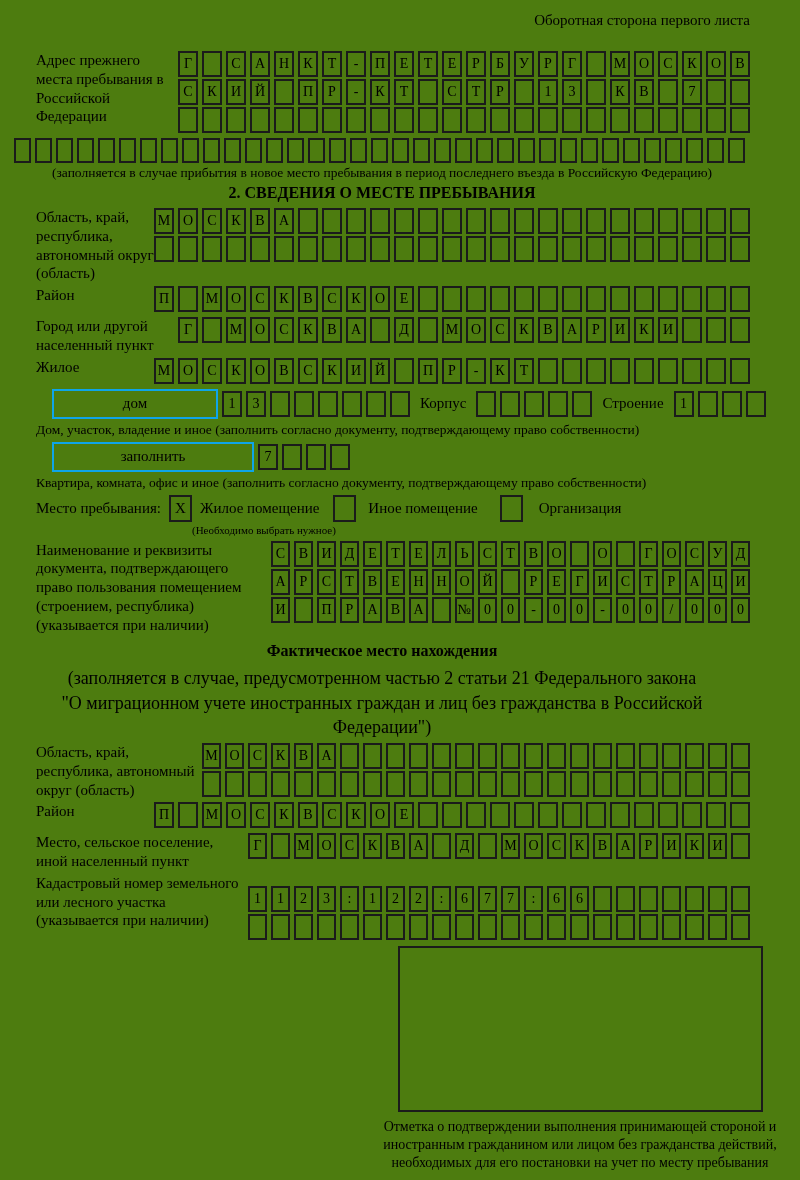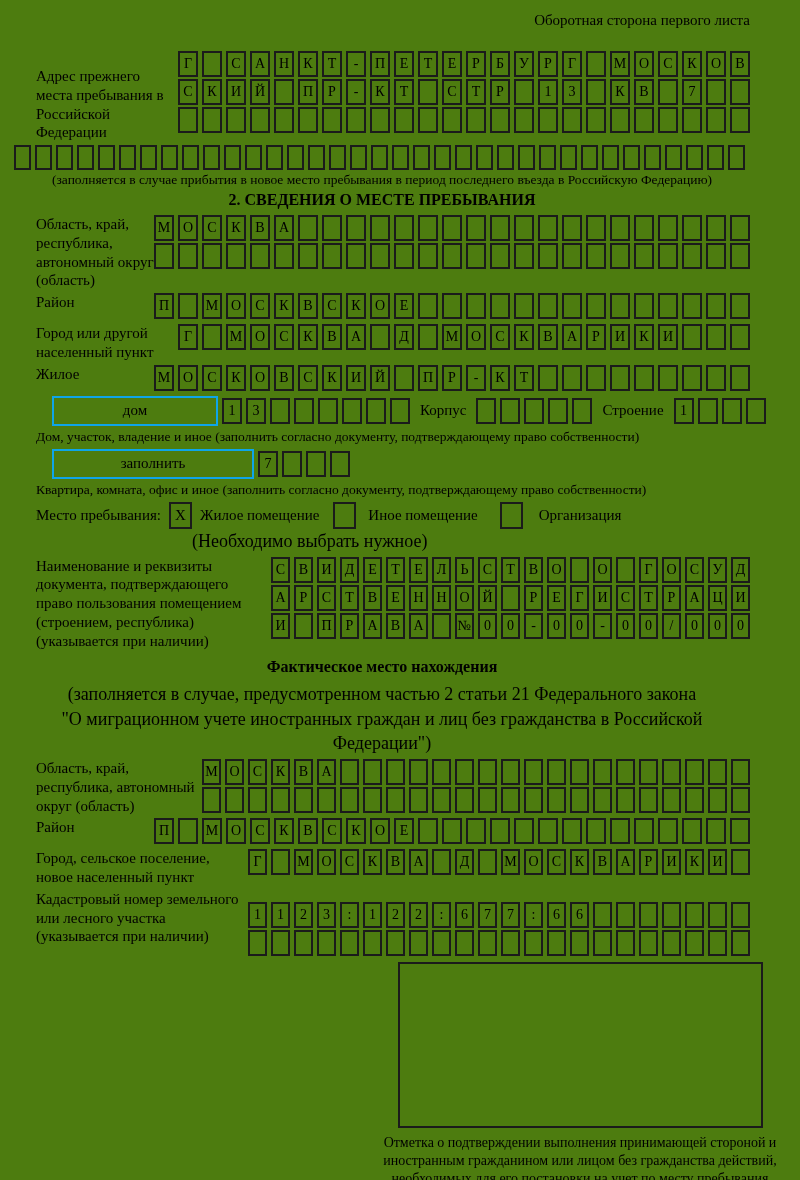--- a/index.html
+++ b/index.html
@@ -4,21 +4,21 @@
 <style>
   * { margin:0; padding:0; box-sizing:border-box; }
   html,body { background:#ffffff; }
   body { width:800px; font-family:"Liberation Serif", serif; color:#000; }
   .page { width:800px; height:1180px; padding:12px 50px 0 14px; position:relative; overflow:hidden; background:#4d7c0f; }
 
   .corner { text-align:right; font-size:15px; margin-bottom:22px; }
 
   .field { display:flex; align-items:flex-start; margin-bottom:3px; }
   .label { margin-left:22px; flex-shrink:0; font-size:15px; line-height:1.25; }
-  .w132 { width:132px;margin-top:16px; } .w118 { width:118px; } .w140 { width:140px; } .w80 { width:80px; }
+  .w132 { width:132px; } .w118 { width:118px; } .w140 { width:140px; } .w80 { width:80px; }
   .w218 { width:218px; } .w160 { width:160px; } .w210 { width:210px; }
   .rows { margin-left:auto; flex-shrink:0; }
   .pt12 { padding-top:12px; }
 
   .cellrow { display:flex; gap:4px; justify-content:flex-end; margin-bottom:2px; }
   .cell { width:20px; height:26px; border:2px solid #1b1b1b; display:flex; align-items:center;
           justify-content:center; font-size:14px; font-family:"Liberation Serif", serif; flex-shrink:0; }
   .sm .cell { width:19px; }
   .fullrow { justify-content:flex-start; margin-top:1px; }
   .fullrow .cell { width:17px; height:25px; }
@@ -31,21 +31,21 @@
   .widebox { border:2px solid #0ea5e9; height:30px; display:flex; align-items:center; justify-content:center;
              font-size:15px; flex-shrink:0;margin-left:20px; }
   .boxdom { width:166px; } .boxkv { width:202px; }
   .inline-label { font-size:15px; margin:0 6px; white-space:nowrap;text-align:right; }
   .inlinerow .cellrow { margin-bottom:0; }
 
   .mesto { display:flex; align-items:center; margin:4px 0 2px 22px; font-size:15px; }
   .checkbox { width:23px; height:27px; border:2px solid #1b1b1b; display:inline-flex; align-items:center;
               justify-content:center; font-size:15px; flex-shrink:0; }
   .mesto .opt1 { margin:0 14px 0 8px; } .mesto .opt { margin:0 22px 0 12px; } .mesto .optlast { margin-left:16px; }
-  .choose { text-align:left; margin-left:178px; font-size:18px; margin-bottom:5px; }
+  .choose { text-align:left; margin-left:178px; font-size:11px; margin-bottom:5px; }
 
   .fact-note { font-size:18px; text-align:center; line-height:1.35; }
   .stamp-box { width:365px; height:166px; border:2px solid #1b1b1b; margin:4px 0 6px 384px; }
   .stamp-caption { width:400px; margin-left:366px; text-align:center; font-size:14px; line-height:1.3; }
 </style>
 </head>
 <body>
 
 <div class="page">
 
@@ -549,21 +549,21 @@
           <span class="cell"></span>
           <span class="cell"></span>
           <span class="cell"></span>
           <span class="cell"></span>
           <span class="cell"></span>
         </div>
     </div>
   </div>
 
   <div class="field">
-    <div class="label w210">Город, сельское поселение, новое населенный пункт</div>
+    <div class="label w210">Место, сельское поселение, иной населенный пункт</div>
     <div class="rows">
       <div class="cellrow sm">
           <span class="cell">Г</span>
           <span class="cell"></span>
           <span class="cell">М</span>
           <span class="cell">О</span>
           <span class="cell">С</span>
           <span class="cell">К</span>
           <span class="cell">В</span>
           <span class="cell">А</span>

